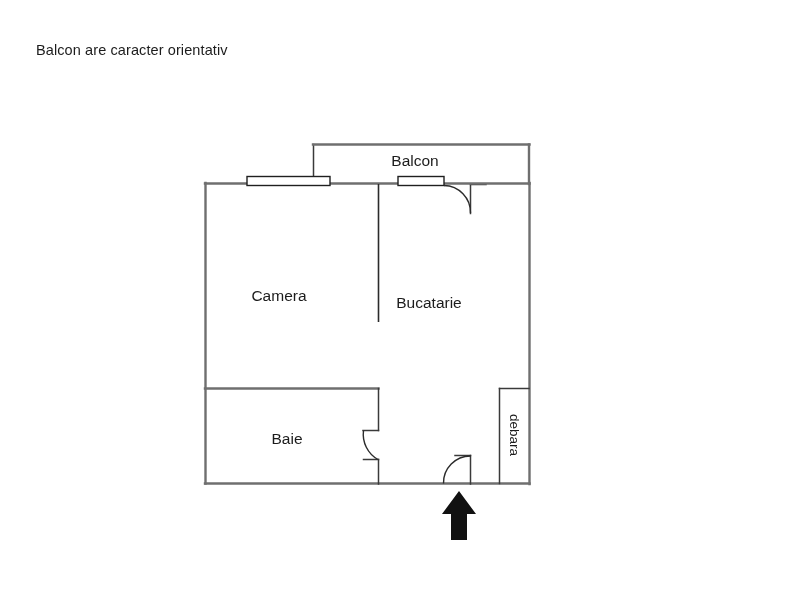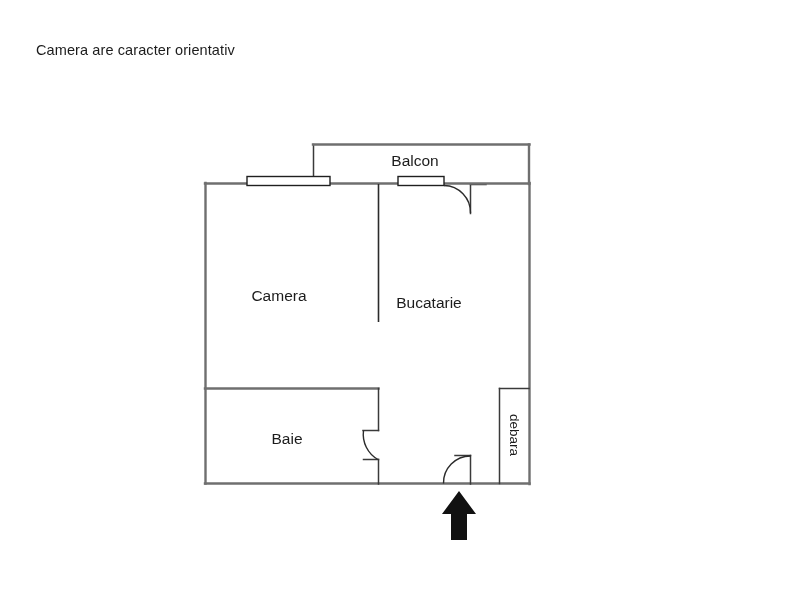--- a/index.html
+++ b/index.html
@@ -113,21 +113,21 @@
     letter-spacing: 0.1px;
     text-anchor: middle;
     fill: #ffffff;
   }
 </style>
 </head>
 <body>
 
 <div id="page">
 
-  <div class="note">Camera are caracter orientativ</div>
+  <div class="note">Balcon are caracter orientativ</div>
 
   <div id="planwrap">
     <svg class="plan" viewBox="0 0 800 600" xmlns="http://www.w3.org/2000/svg">
 
       <g>
 
         <path class="wall-thin" d="M 313.5 144.5 L 313.5 184"></path>
 
         <path class="wall" d="M 313 144.5 L 529.5 144.5"></path>
 

